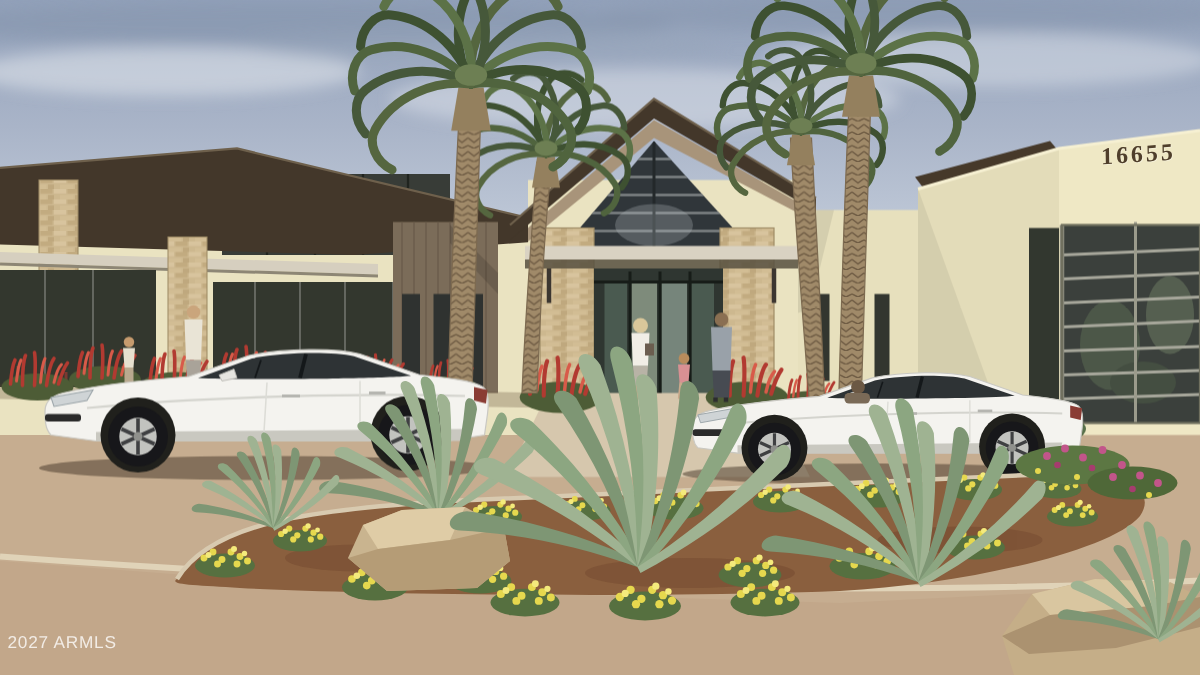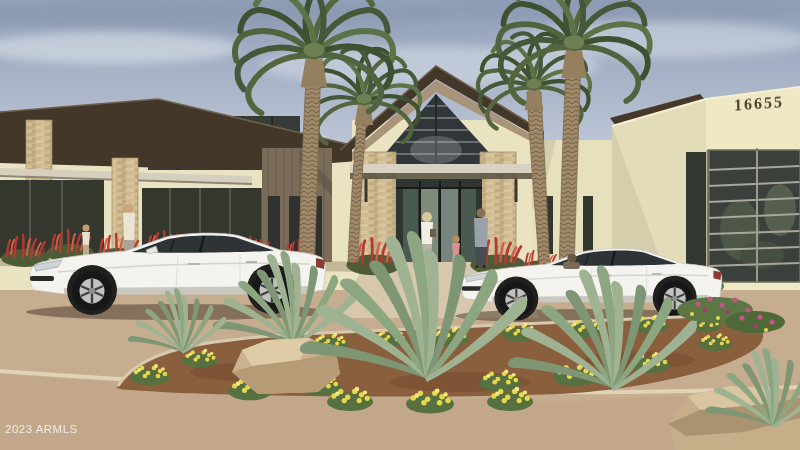--- a/index.html
+++ b/index.html
@@ -465,15 +465,15 @@
     </g>
     <g>
       <polygon points="668,424 688,396 730,386 780,388 800,398 800,450 676,450" fill="#c5ae88"></polygon>
       <polygon points="688,396 730,386 780,388 768,404 700,410" fill="#d9c6a0"></polygon>
       <polygon points="668,424 700,410 768,404 800,398 800,418 744,432 686,436" fill="#ab9270"></polygon>
     </g>
     <use href="#agave" transform="translate(772,426) scale(0.8)"></use>
   </g>
 </svg>
 
-<div class="watermark">2023 ARMLS</div>
+<div class="watermark">2027 ARMLS</div>
 <div class="bldg-number">16655</div>
 </div>
 
 </body></html>

